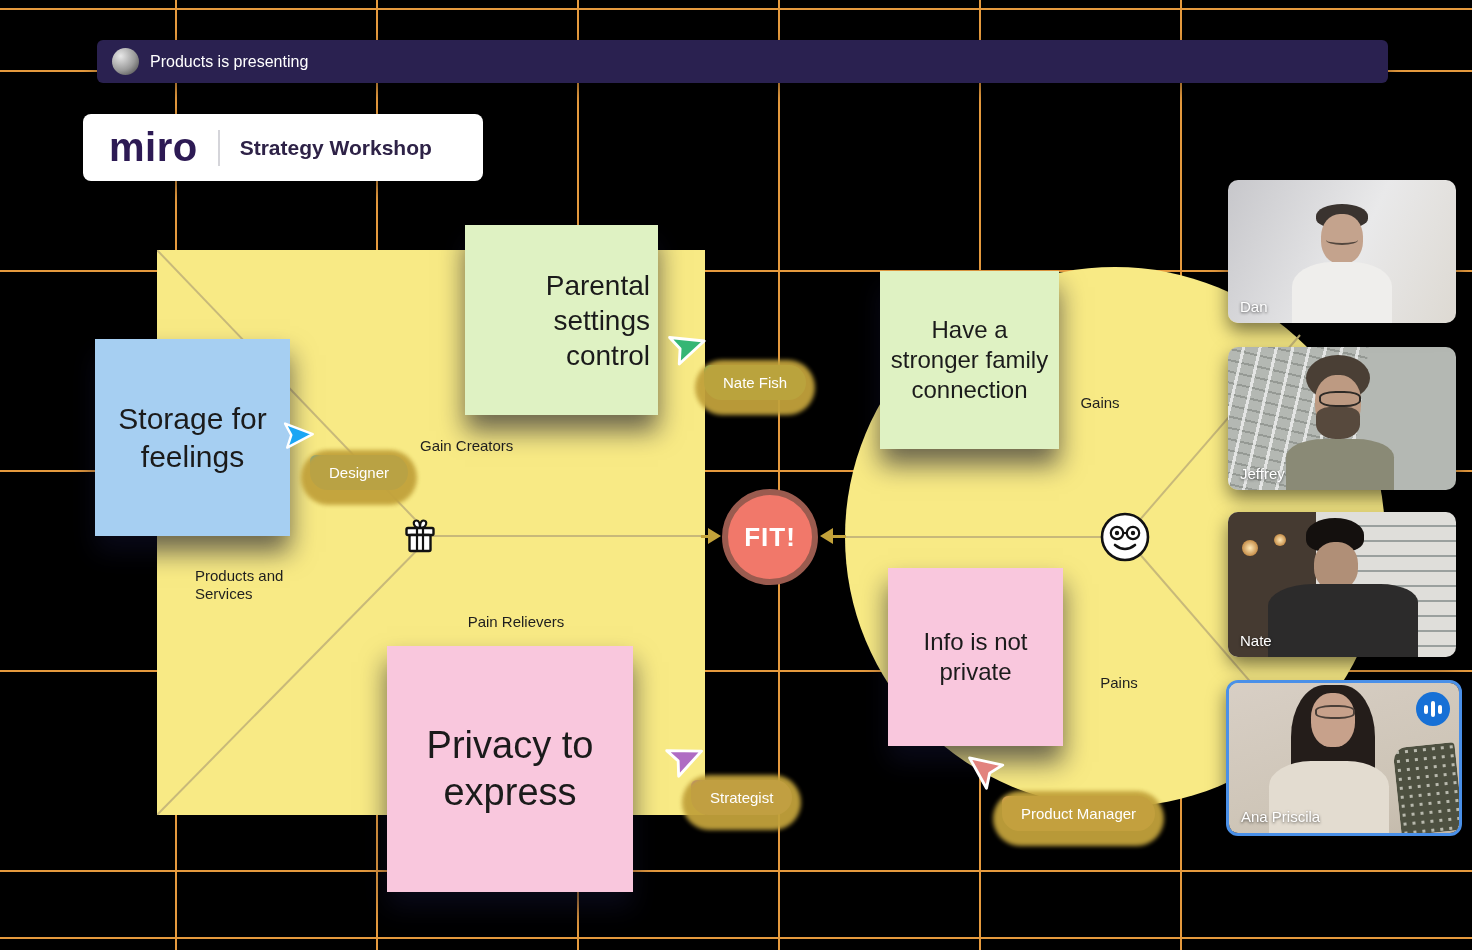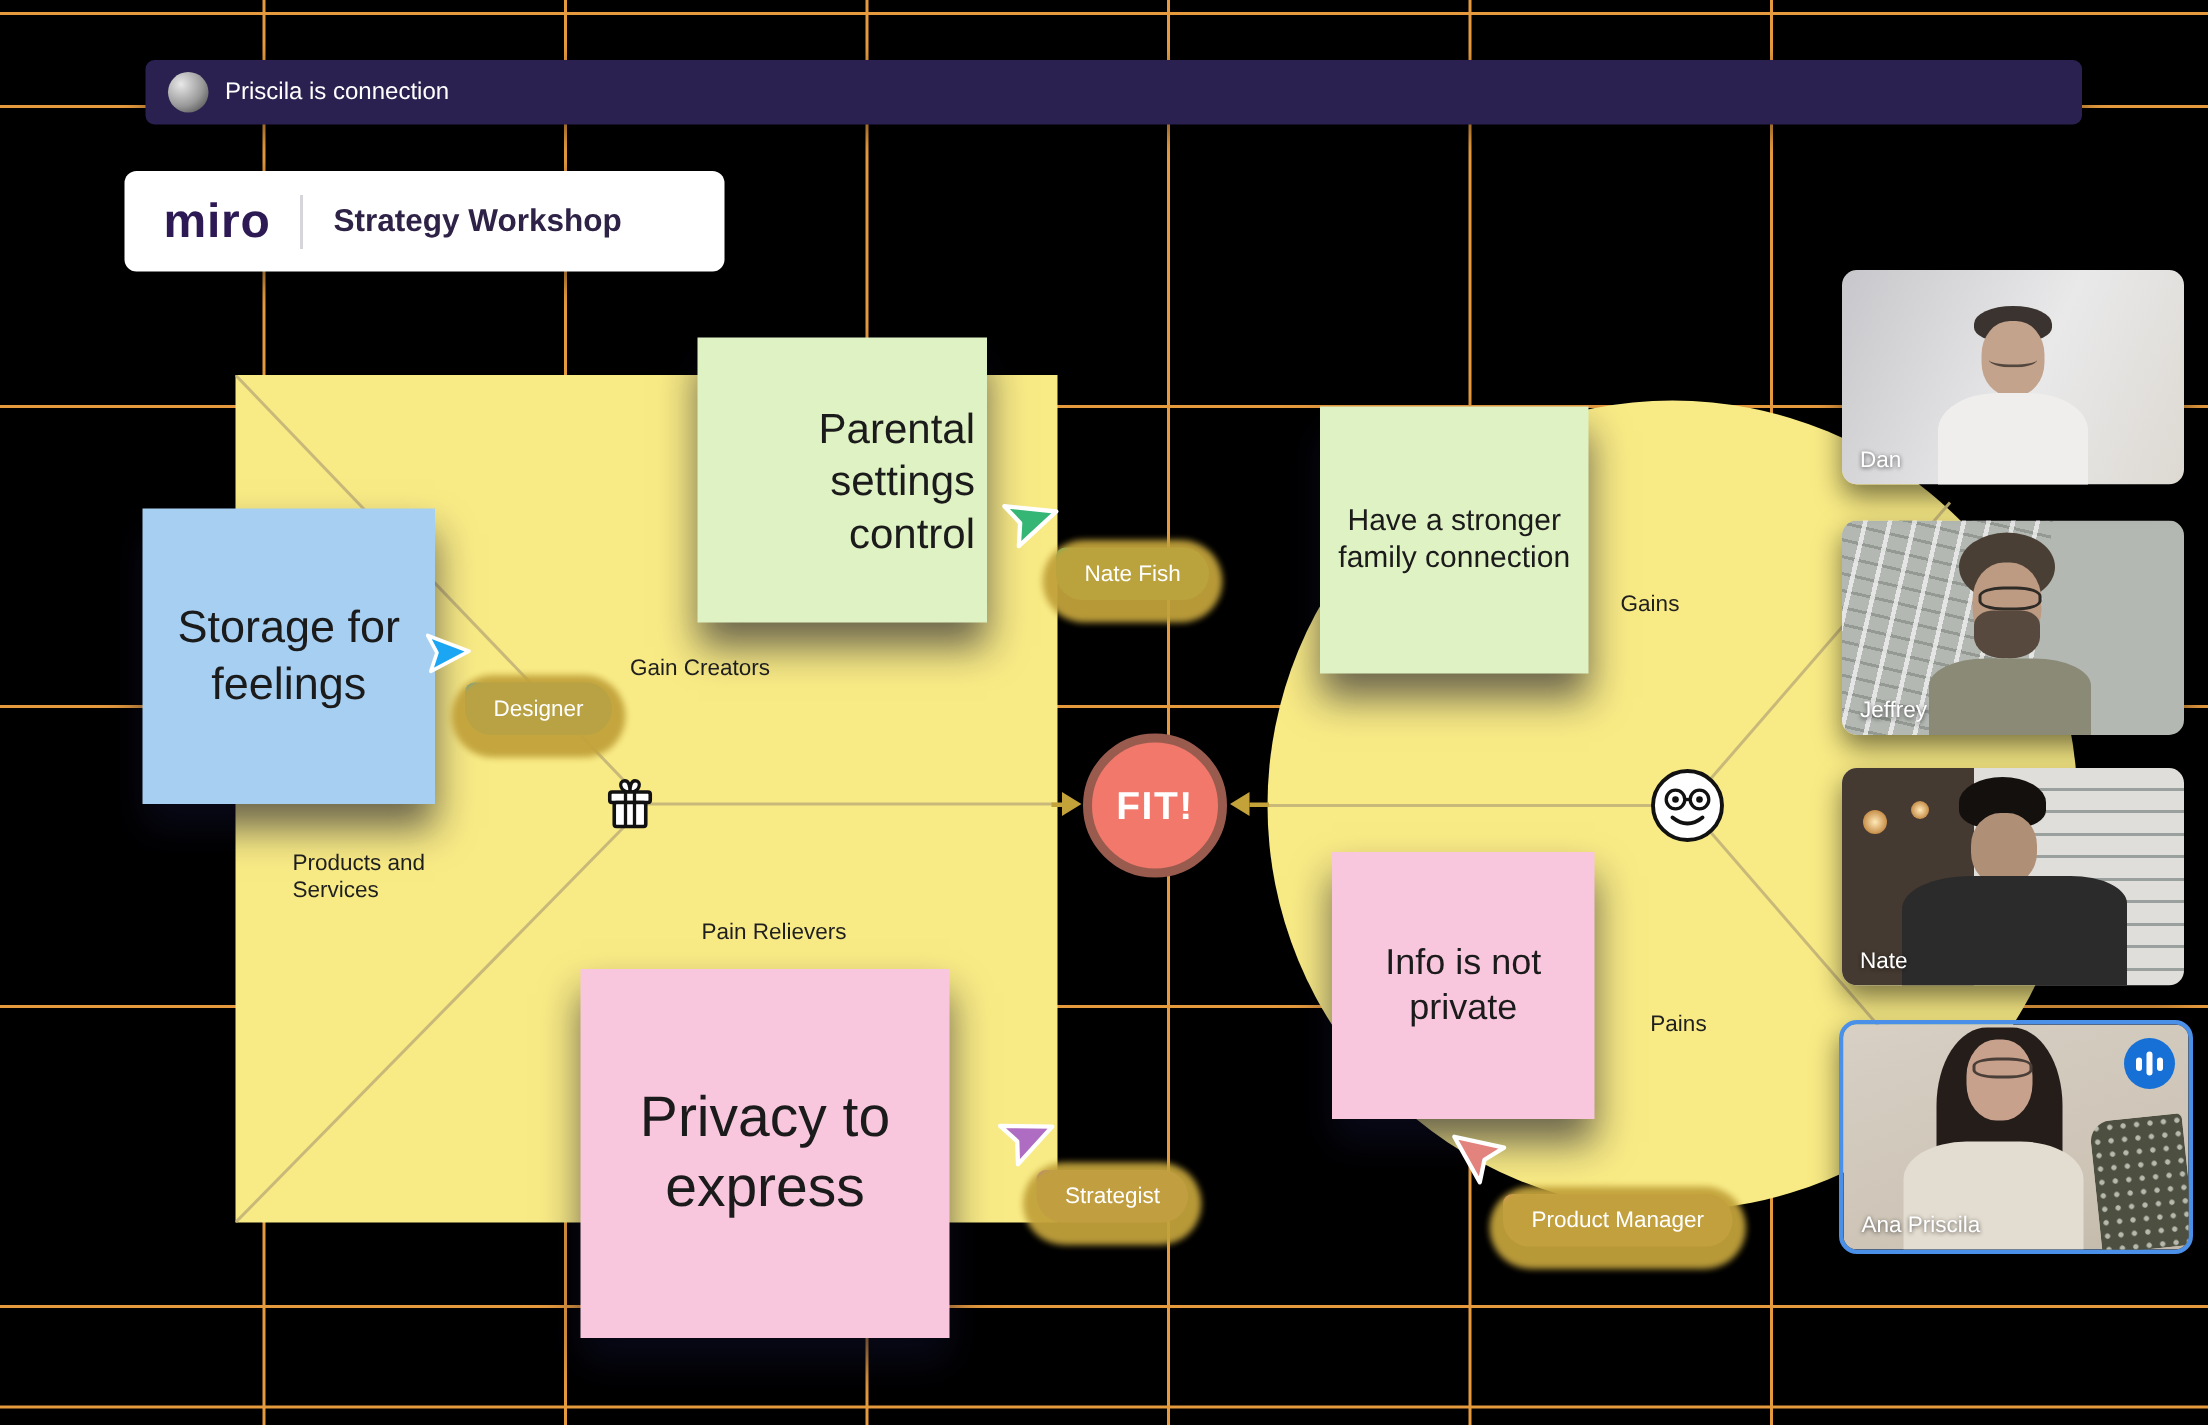--- a/index.html
+++ b/index.html
@@ -38,21 +38,21 @@
   .banner{position:absolute;left:97px;top:40px;width:1291px;height:43px;background:#2A2150;border-radius:6px;
     display:flex;align-items:center;gap:11px;padding-left:15px;box-sizing:border-box;z-index:9;
     box-shadow:0 6px 16px rgba(0,0,0,.4);}
   .avatar{width:27px;height:27px;border-radius:50%;
     background:radial-gradient(circle at 32% 30%,#e8e8e8 0%,#9a9a9a 55%,#3a3a3a 100%);}
   .banner-text{color:#fff;font-size:16px;}
   
   .logo-card{position:absolute;left:83px;top:114px;width:400px;height:67px;background:#fff;border-radius:8px;
     display:flex;align-items:center;gap:20px;padding:0 26px;box-sizing:border-box;z-index:9;
     box-shadow:0 6px 18px rgba(0,0,0,.45);}
-  .brand{font-size:32px;font-weight:800;color:#2D1A54;letter-spacing:.5px;}
+  .brand{font-size:40px;font-weight:800;color:#2D1A54;letter-spacing:.5px;}
   .logo-div{width:2px;height:36px;background:#D5D5DA;}
   .workshop{font-size:21px;font-weight:bold;color:#2E2247;}
   
   .tile{position:absolute;left:1228px;width:228px;height:143px;border-radius:10px;overflow:hidden;z-index:9;
     box-shadow:0 8px 18px rgba(0,0,0,.5);}
   .tile-label{position:absolute;left:12px;bottom:8px;color:#fff;font-size:15px;z-index:5;
     text-shadow:0 1px 3px rgba(0,0,0,.65);}
   .p{position:absolute;}
   .scene{position:absolute;inset:0;}
   .audio-ind{position:absolute;top:9px;right:9px;width:34px;height:34px;border-radius:50%;background:#1670D6;
@@ -120,21 +120,21 @@
   <div class="arr-tri left" style="left:820px;top:528px"></div>
   <div class="arr-line" style="left:833px;top:535px;width:13px"></div>
   <div class="fit-circle" style="background: rgb(241, 120, 106); border-color: rgb(154, 91, 79);">FIT!</div>
 
   <div class="sticky" style="left: 95px; top: 339px; width: 195px; height: 197px; font-size: 30px; background: rgb(166, 207, 242);">
     <span>Storage for feelings</span>
   </div>
   <div class="sticky" style="left: 465px; top: 225px; width: 193px; height: 190px; font-size: 28px; background: rgb(223, 242, 195); text-align: right;">
     <span>Parental settings control</span>
   </div>
-  <div class="sticky" style="left: 880px; top: 271px; width: 179px; height: 178px; font-size: 20px; background: rgb(223, 242, 195);">
+  <div class="sticky" style="left: 880px; top: 271px; width: 179px; height: 178px; font-size: 24px; background: rgb(223, 242, 195);">
     <span>Have a stronger family connection</span>
   </div>
   <div class="sticky" style="left: 387px; top: 646px; width: 246px; height: 246px; font-size: 38px; background: rgb(249, 199, 221);">
     <span>Privacy to express</span>
   </div>
   <div class="sticky" style="left: 888px; top: 568px; width: 175px; height: 178px; font-size: 24px; background: rgb(249, 199, 221);">
     <span>Info is not private</span>
   </div>
 
   <svg class="cursor" style="left:276px;top:418px;transform:rotate(130deg)" width="34" height="34" viewBox="0 0 28 28">
@@ -160,21 +160,21 @@
 
   <svg class="cursor" style="left:968px;top:752px;transform:rotate(-10deg)" width="40" height="40" viewBox="0 0 28 28">
     <path d="M3,2 L11,25 L15,15 L25,11 Z" stroke="#fff" stroke-width="2" stroke-linejoin="round" fill="#E2837E"></path>
   </svg>
   <div class="pill glow" style="left: 1002px; top: 796px; background: rgb(226, 131, 126);">
     <span class="pill-label">Product Manager</span>
   </div>
 
   <div class="banner">
     <div class="avatar"></div>
-    <div class="banner-text">Priscila is connection</div>
+    <div class="banner-text">Products is presenting</div>
   </div>
 
   <div class="logo-card">
     <div class="brand">miro</div>
     <div class="logo-div"></div>
     <div class="workshop">Strategy Workshop</div>
   </div>
 
   <div class="tile" style="top:347px">
     <div class="scene" style="background:#b4b8b3"></div>

